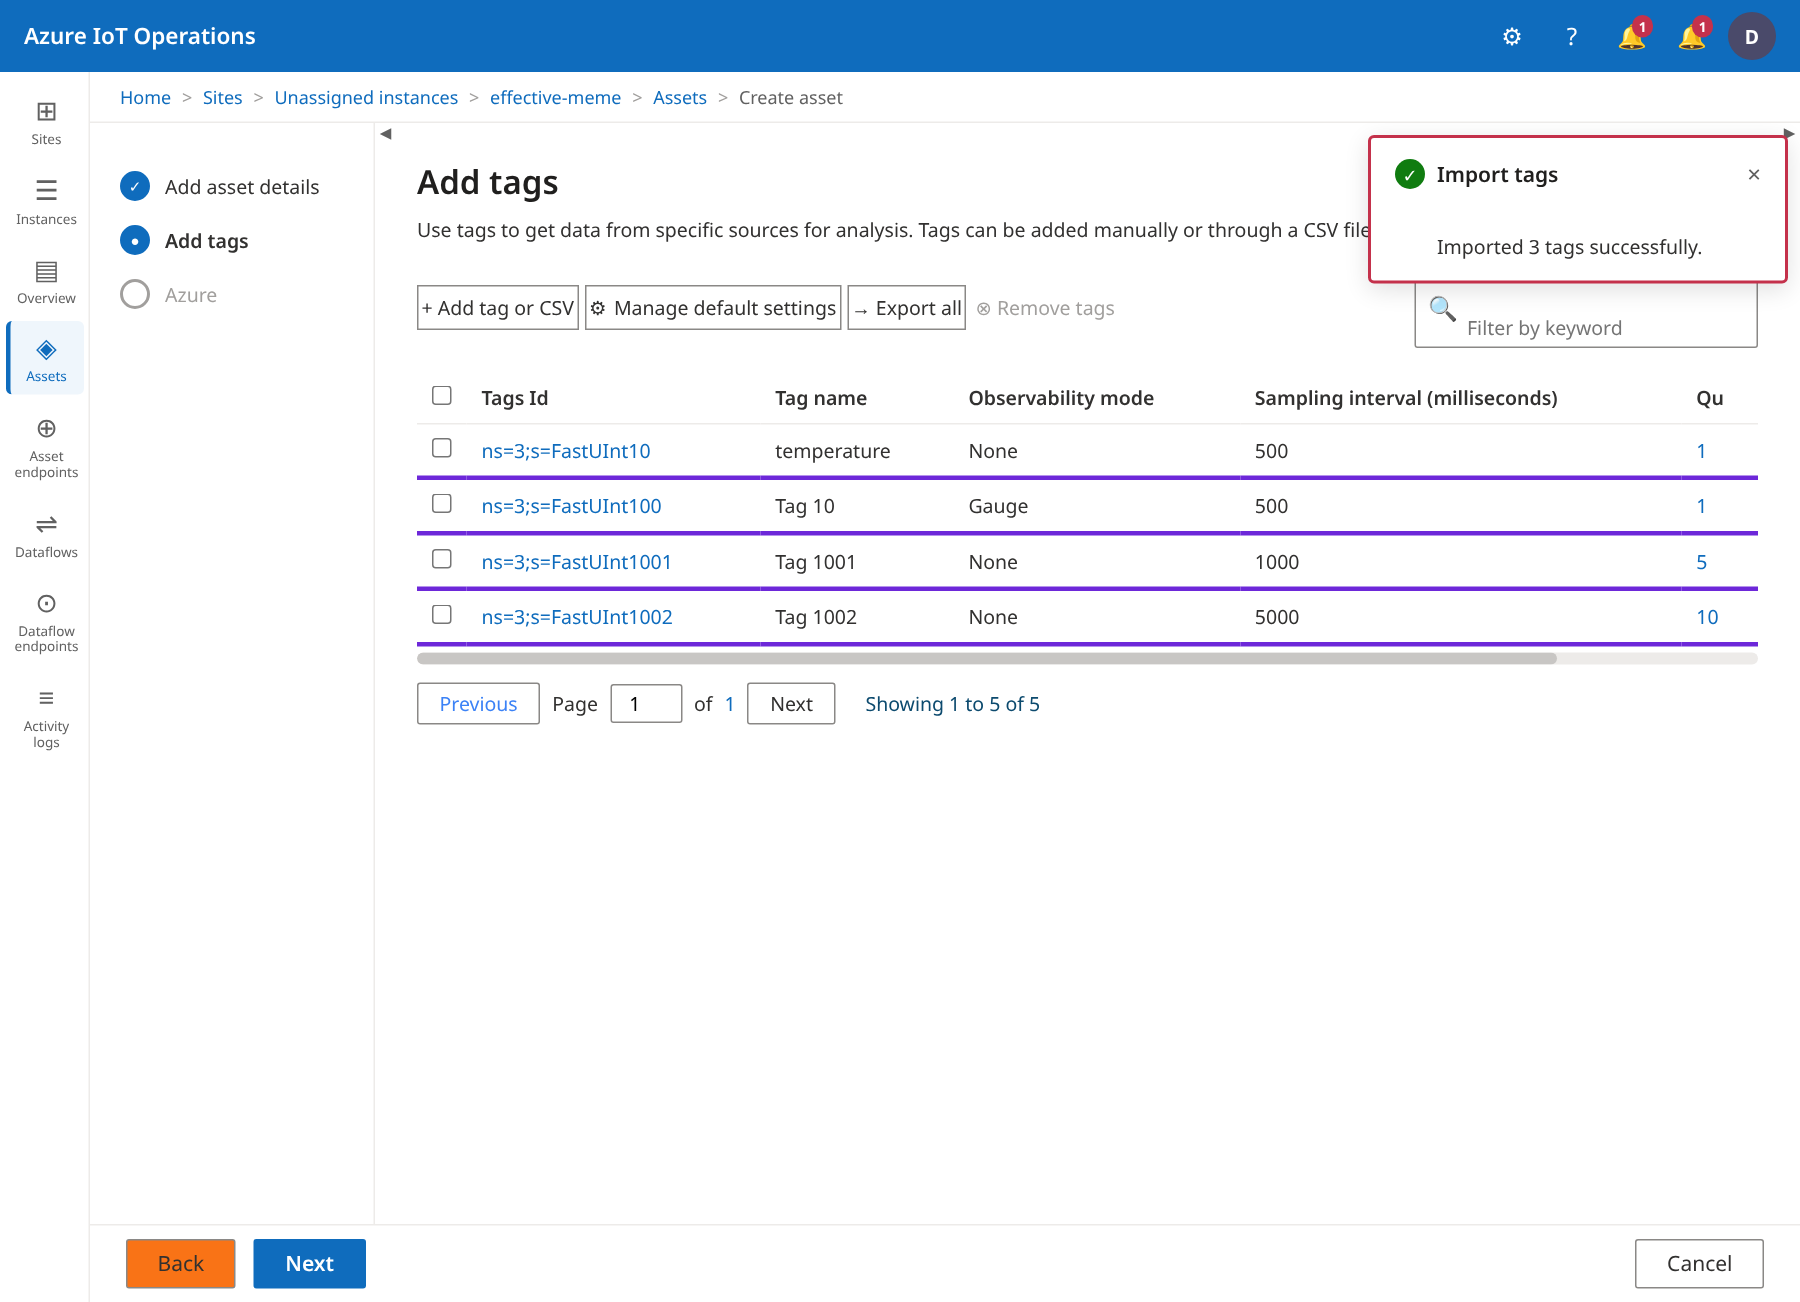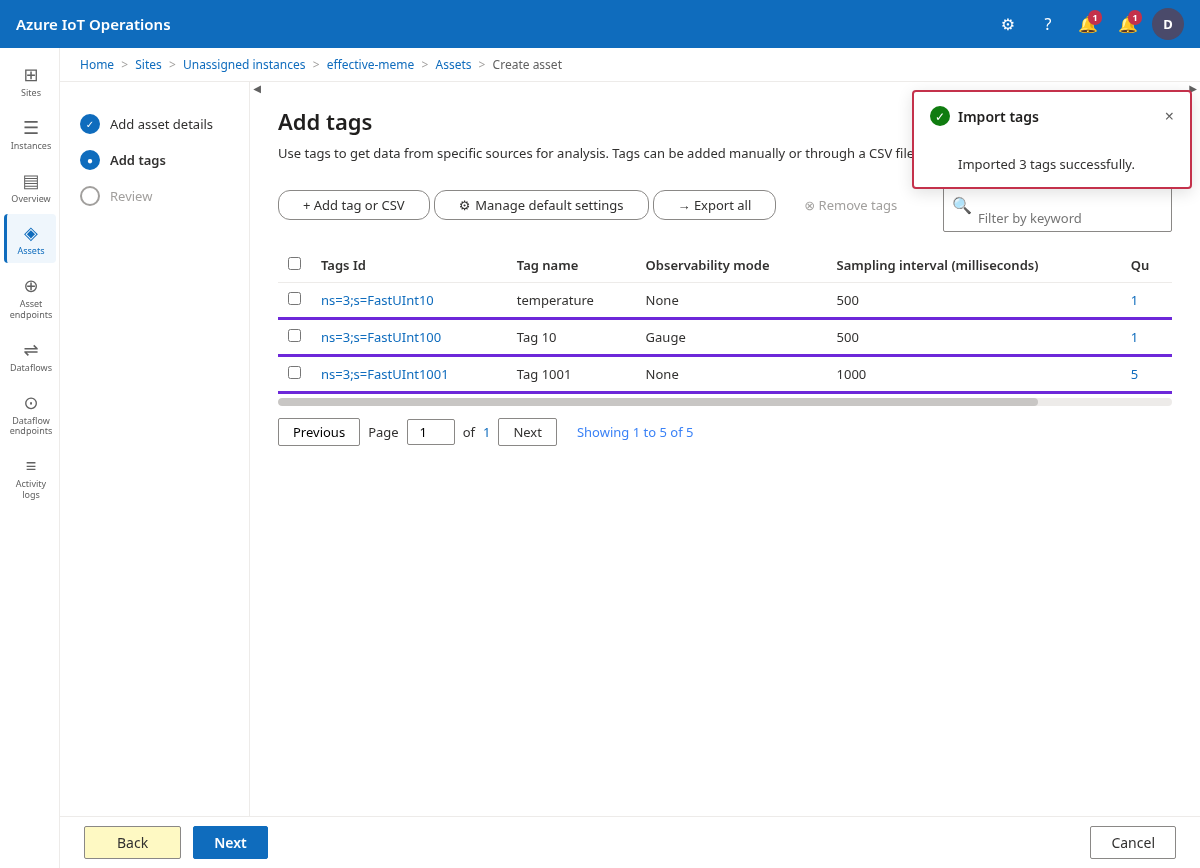--- a/index.html
+++ b/index.html
@@ -210,24 +210,24 @@
       display: flex;
       align-items: center;
       gap: 4px;
       margin-bottom: 16px;
       flex-wrap: wrap;
     }
     .toolbar-btn {
       display: flex;
       align-items: center;
       gap: 5px;
-      padding: 5px 24px;
+      padding: 5px 2px;
       border: 1px solid #8a8886;
       background: #fff;
-      border-radius: 12px;
+      border-radius: 0;
       font-size: 13px;
       color: #323130;
       cursor: pointer;
     }
     .toolbar-btn.icon-btn {
       border: none;
       color: #a19f9d;
     }
 
     .filter-input-wrap {
@@ -299,31 +299,31 @@
     }
     .page-btn {
       padding: 4px 14px;
       border: 1px solid #8a8886;
       background: #fff;
       border-radius: 2px;
       font-size: 13px;
       color: #323130;
       cursor: pointer;
     }
-    .page-btn:disabled { color: #000000; cursor: default; }
+    .page-btn:disabled { color: #3b82f6; cursor: default; }
     .page-label { font-size: 13px; color: #323130; }
     .page-input {
       width: 48px;
       border: 1px solid #8a8886;
       border-radius: 2px;
       padding: 3px 6px;
       font-size: 13px;
       text-align: center;
     }
-    .page-info { font-size: 13px; color: #3b82f6; margin-left: 12px; }
+    .page-info { font-size: 13px; color: #0c4a6e; margin-left: 12px; }
 
     
     .bottom-bar {
       height: 52px;
       background: #fff;
       border-top: 1px solid #edebe9;
       display: flex;
       align-items: center;
       padding: 0 24px;
       gap: 12px;
@@ -332,22 +332,22 @@
       padding: 6px 20px;
       background: #0f6cbd;
       color: white;
       border: 1px solid #0f6cbd;
       border-radius: 2px;
       font-size: 14px;
       font-weight: 600;
       cursor: pointer;
     }
     .btn-secondary {
-      padding: 6px 32px;
-      background: #fef9c3;
+      padding: 6px 20px;
+      background: #f97316;
       color: #323130;
       border: 1px solid #8a8886;
       border-radius: 2px;
       font-size: 14px;
       cursor: pointer;
     }
     .btn-cancel {
       margin-left: auto;
       padding: 6px 20px;
       background: #fff;
@@ -487,21 +487,21 @@
         <div class="step-item completed">
           <div class="step-circle completed">✓</div>
           <span class="step-label">Add asset details</span>
         </div>
         <div class="step-item active">
           <div class="step-circle active">●</div>
           <span class="step-label">Add tags</span>
         </div>
         <div class="step-item inactive">
           <div class="step-circle"></div>
-          <span class="step-label">Review</span>
+          <span class="step-label">Azure</span>
         </div>
       </div>
 
       <div class="main-content">
         <h1 class="page-title">Add tags</h1>
         <p class="page-desc">Use tags to get data from specific sources for analysis. Tags can be added manually or through a CSV file.</p>
 
         <div class="toolbar">
           <button class="toolbar-btn">+ Add tag or CSV</button>
           <button class="toolbar-btn">
@@ -557,20 +557,30 @@
               <tr>
       <td class="checkbox-cell">
         <input type="checkbox" style="">
       </td>
       <td class="link-cell">ns=3;s=FastUInt1001</td>
       <td>Tag 1001</td>
       <td>None</td>
       <td>1000</td>
       <td style="color:#0f6cbd;">5</td>
     </tr>
+              <tr>
+      <td class="checkbox-cell">
+        <input type="checkbox" style="">
+      </td>
+      <td class="link-cell">ns=3;s=FastUInt1002</td>
+      <td>Tag 1002</td>
+      <td>None</td>
+      <td>5000</td>
+      <td style="color:#0f6cbd;">10</td>
+    </tr>
             </tbody>
         </table>
 
         <div style="display:flex;align-items:center;gap:2px;margin-top:4px;">
           <div class="scroll-arrow left">◀</div>
           <div style="flex:1;height:8px;background:#edebe9;border-radius:4px;overflow:hidden;">
             <div style="margin-left:0;width:85%;height:100%;background:#c8c6c4;border-radius:4px;"></div>
           </div>
           <div class="scroll-arrow right">▶</div>
         </div>

